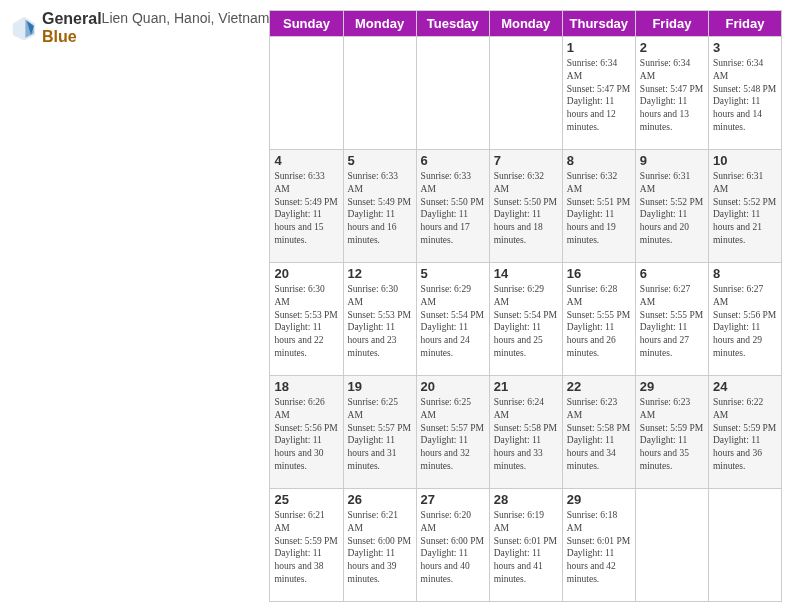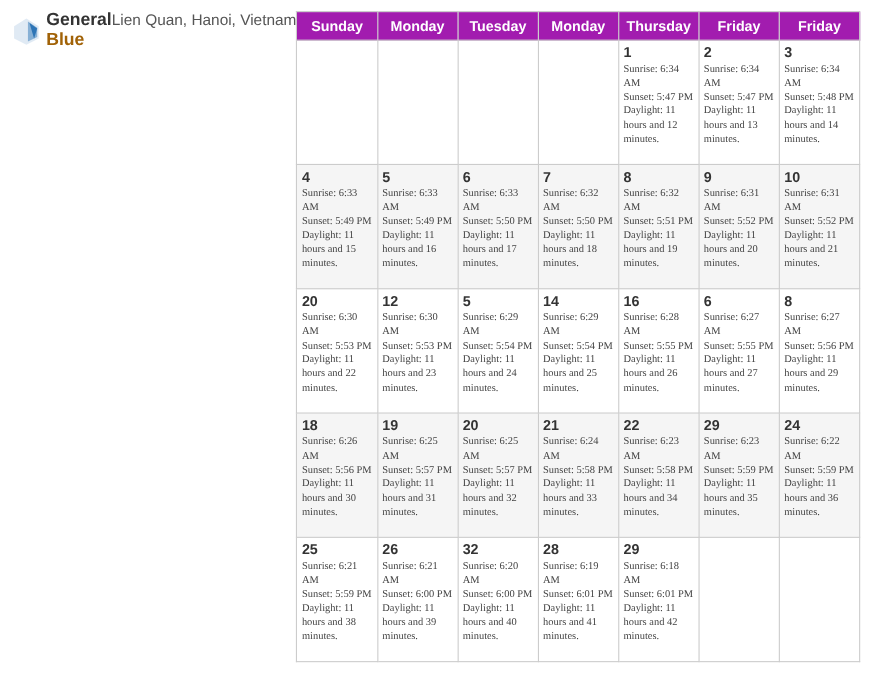--- a/index.html
+++ b/index.html
@@ -232,21 +232,21 @@
         <tr>
           <td>
             <span class="day-number">25</span>
             <div class="day-info">Sunrise: 6:21 AM<br>Sunset: 5:59 PM<br>Daylight: 11 hours and 38 minutes.</div>
           </td>
           <td>
             <span class="day-number">26</span>
             <div class="day-info">Sunrise: 6:21 AM<br>Sunset: 6:00 PM<br>Daylight: 11 hours and 39 minutes.</div>
           </td>
           <td>
-            <span class="day-number">32</span>
+            <span class="day-number">27</span>
             <div class="day-info">Sunrise: 6:20 AM<br>Sunset: 6:00 PM<br>Daylight: 11 hours and 40 minutes.</div>
           </td>
           <td>
             <span class="day-number">28</span>
             <div class="day-info">Sunrise: 6:19 AM<br>Sunset: 6:01 PM<br>Daylight: 11 hours and 41 minutes.</div>
           </td>
           <td>
             <span class="day-number">29</span>
             <div class="day-info">Sunrise: 6:18 AM<br>Sunset: 6:01 PM<br>Daylight: 11 hours and 42 minutes.</div>
           </td>

